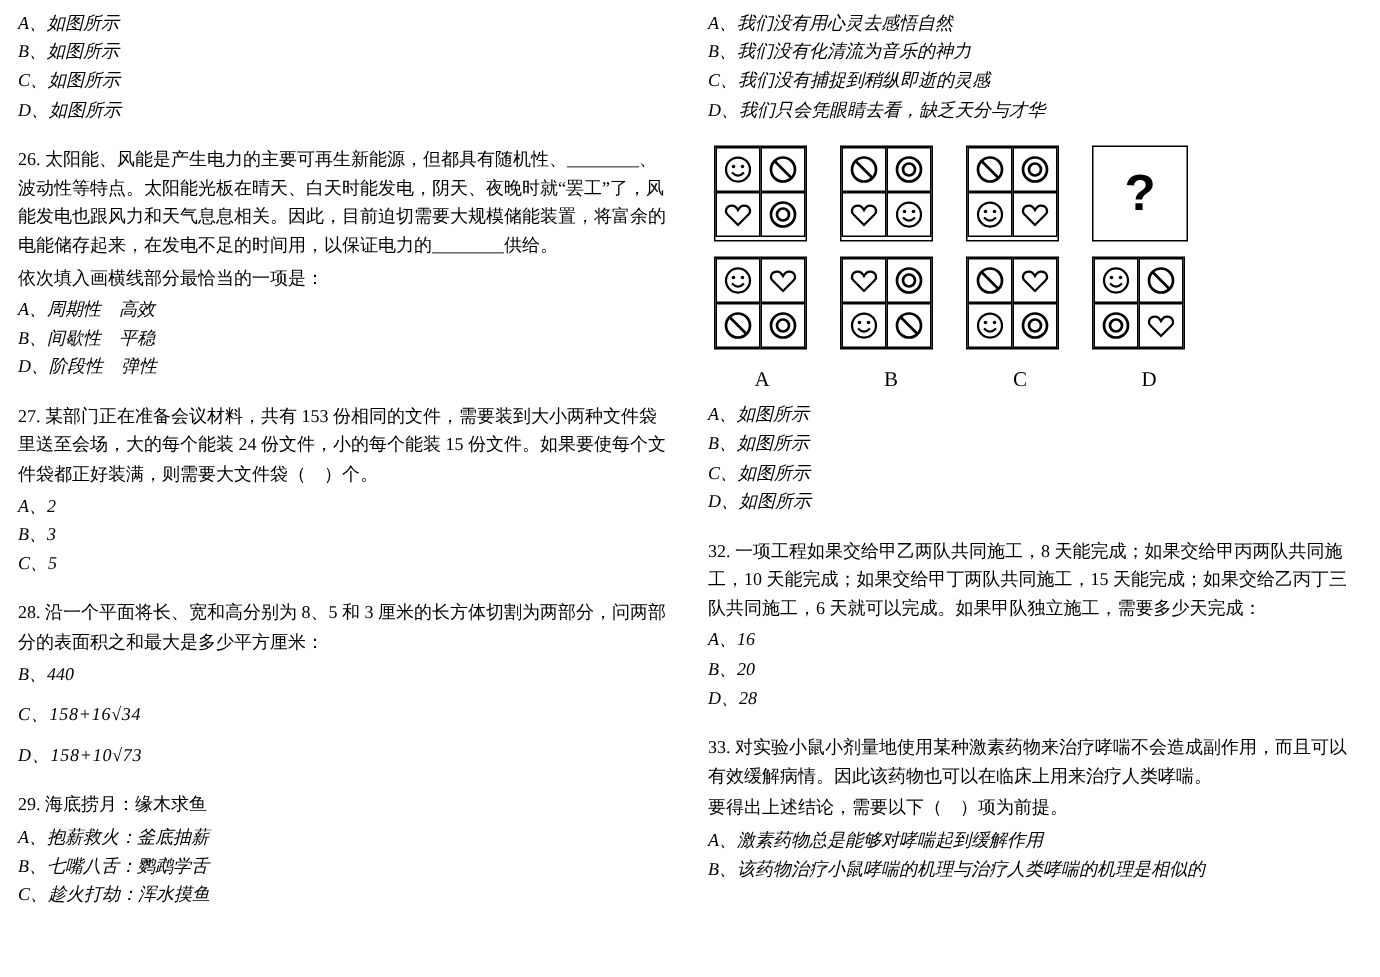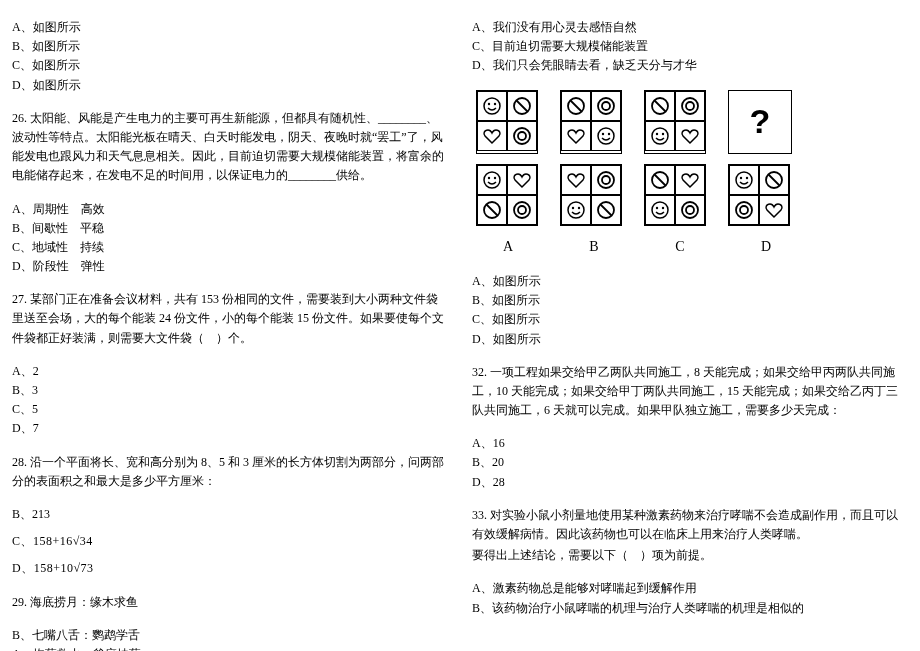--- a/index.html
+++ b/index.html
@@ -11,21 +11,21 @@
     background: #fff;
     width: 920px;
     height: 651px;
     display: flex;
   }
   .col {
     width: 460px;
     padding: 4px 12px;
   }
   .q-block { margin-bottom: 14px; }
-  .opts { margin-top: 14px; }
+  .opts { margin-top: 2px; font-style: italic; }
   .opt-line { display: block; }
   .stem { margin-bottom: 2px; margin-top: 12px; }
   .grid-figure {
     margin: 6px 0 2px 0;
   }
   .row-figs {
     display: flex;
     gap: 22px;
     margin-bottom: 10px;
     padding-left: 4px;
@@ -78,65 +78,65 @@
     <div class="opts">
       <span class="opt-line">A、如图所示</span>
       <span class="opt-line">B、如图所示</span>
       <span class="opt-line">C、如图所示</span>
       <span class="opt-line">D、如图所示</span>
     </div>
   </div>
 
   <div class="q-block">
     <div class="stem">26. 太阳能、风能是产生电力的主要可再生新能源，但都具有随机性、________、波动性等特点。太阳能光板在晴天、白天时能发电，阴天、夜晚时就“罢工”了，风能发电也跟风力和天气息息相关。因此，目前迫切需要大规模储能装置，将富余的电能储存起来，在发电不足的时间用，以保证电力的________供给。</div>
+    <div>依次填入画横线部分最恰当的一项是：</div>
     <div class="opts">
       <span class="opt-line">A、周期性　高效</span>
       <span class="opt-line">B、间歇性　平稳</span>
-      <span class="opt-line">C、地域性　持续</span>
       <span class="opt-line">D、阶段性　弹性</span>
     </div>
   </div>
 
   <div class="q-block">
     <div class="stem">27. 某部门正在准备会议材料，共有 153 份相同的文件，需要装到大小两种文件袋里送至会场，大的每个能装 24 份文件，小的每个能装 15 份文件。如果要使每个文件袋都正好装满，则需要大文件袋（　）个。</div>
     <div class="opts">
       <span class="opt-line">A、2</span>
       <span class="opt-line">B、3</span>
       <span class="opt-line">C、5</span>
-      <span class="opt-line">D、7</span>
     </div>
   </div>
 
   <div class="q-block">
     <div class="stem">28. 沿一个平面将长、宽和高分别为 8、5 和 3 厘米的长方体切割为两部分，问两部分的表面积之和最大是多少平方厘米：</div>
     <div class="opts">
-      <span class="opt-line">B、213</span>
+      <span class="opt-line">B、440</span>
       <span class="opt-line math" style="margin-top:8px;">C、158+16√34</span>
       <span class="opt-line math" style="margin-top:8px;">D、158+10√73</span>
     </div>
   </div>
 
   <div class="q-block">
     <div class="stem">29. 海底捞月：缘木求鱼</div>
     <div class="opts">
+      <span class="opt-line">A、抱薪救火：釜底抽薪</span>
       <span class="opt-line">B、七嘴八舌：鹦鹉学舌</span>
-      <span class="opt-line">A、抱薪救火：釜底抽薪</span>
       <span class="opt-line">C、趁火打劫：浑水摸鱼</span>
 
     </div>
   </div>
 
 </div>
 
 <div class="col">
 
   <div class="q-block">
     <div class="opts">
       <span class="opt-line">A、我们没有用心灵去感悟自然</span>
-      <span class="opt-line">C、目前迫切需要大规模储能装置</span>
+      <span class="opt-line">B、我们没有化清流为音乐的神力</span>
+      <span class="opt-line">C、我们没有捕捉到稍纵即逝的灵感</span>
       <span class="opt-line">D、我们只会凭眼睛去看，缺乏天分与才华</span>
     </div>
   </div>
 
   <div class="q-block">
 
     <div class="grid-figure">
 
       <div class="row-figs">
         <div class="cell4">

